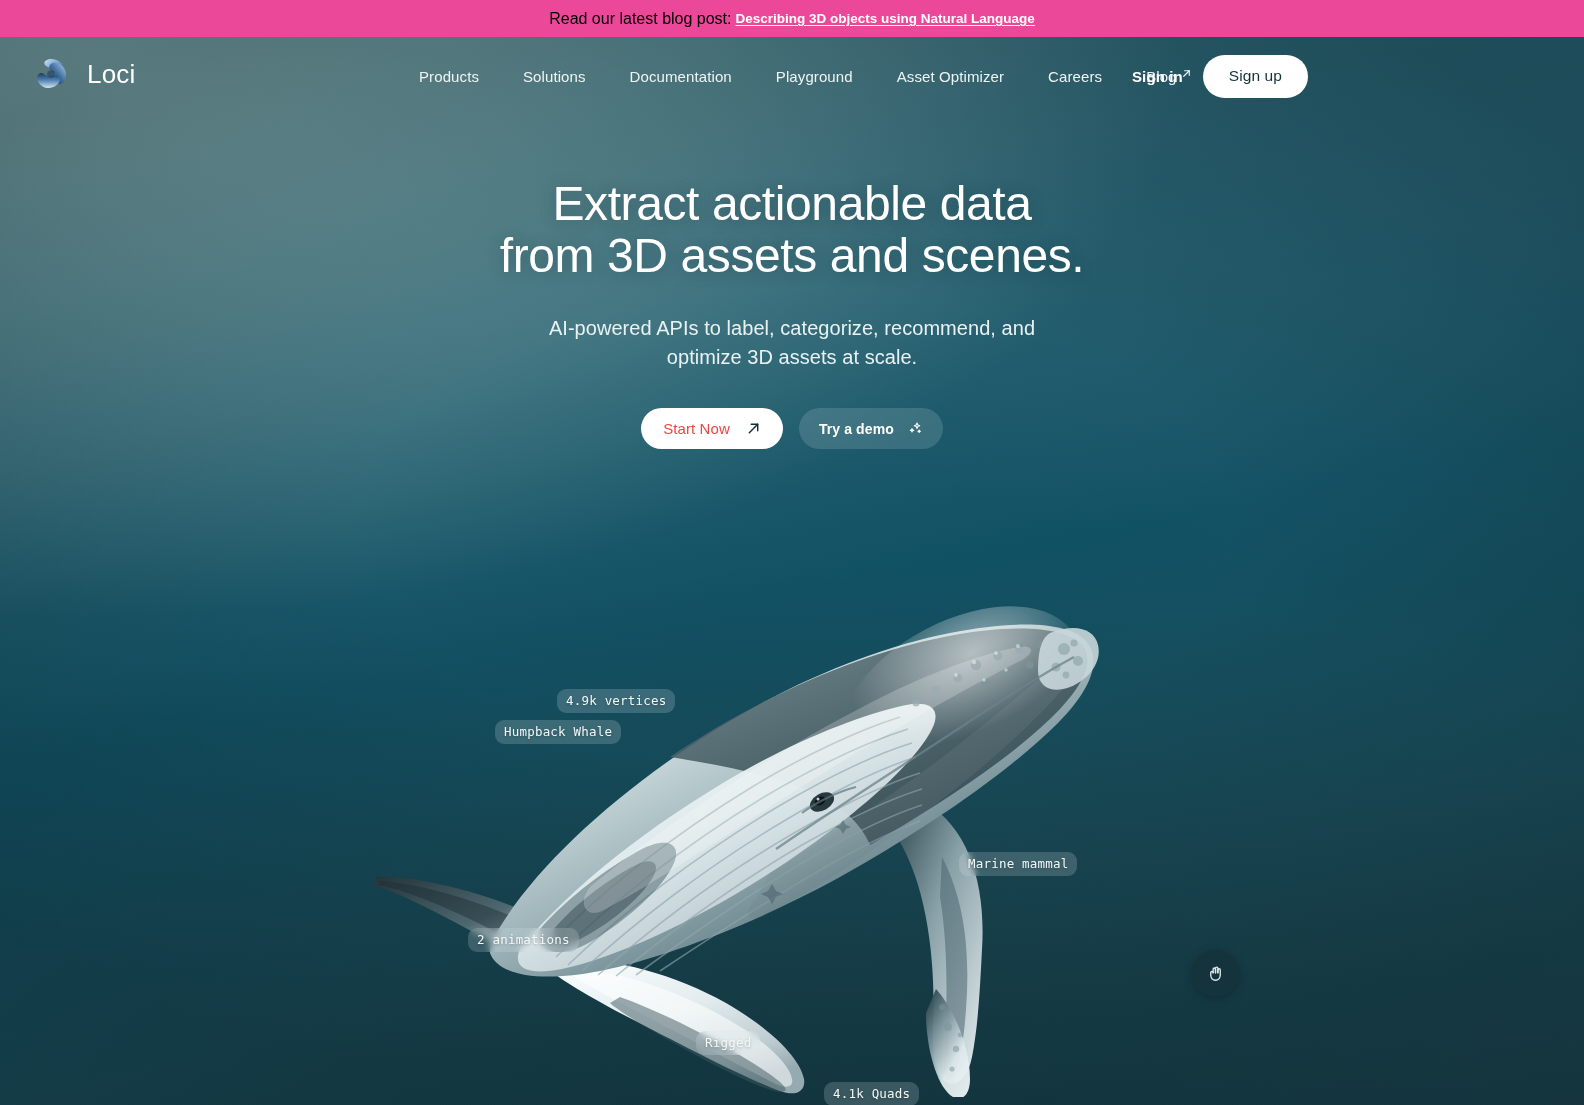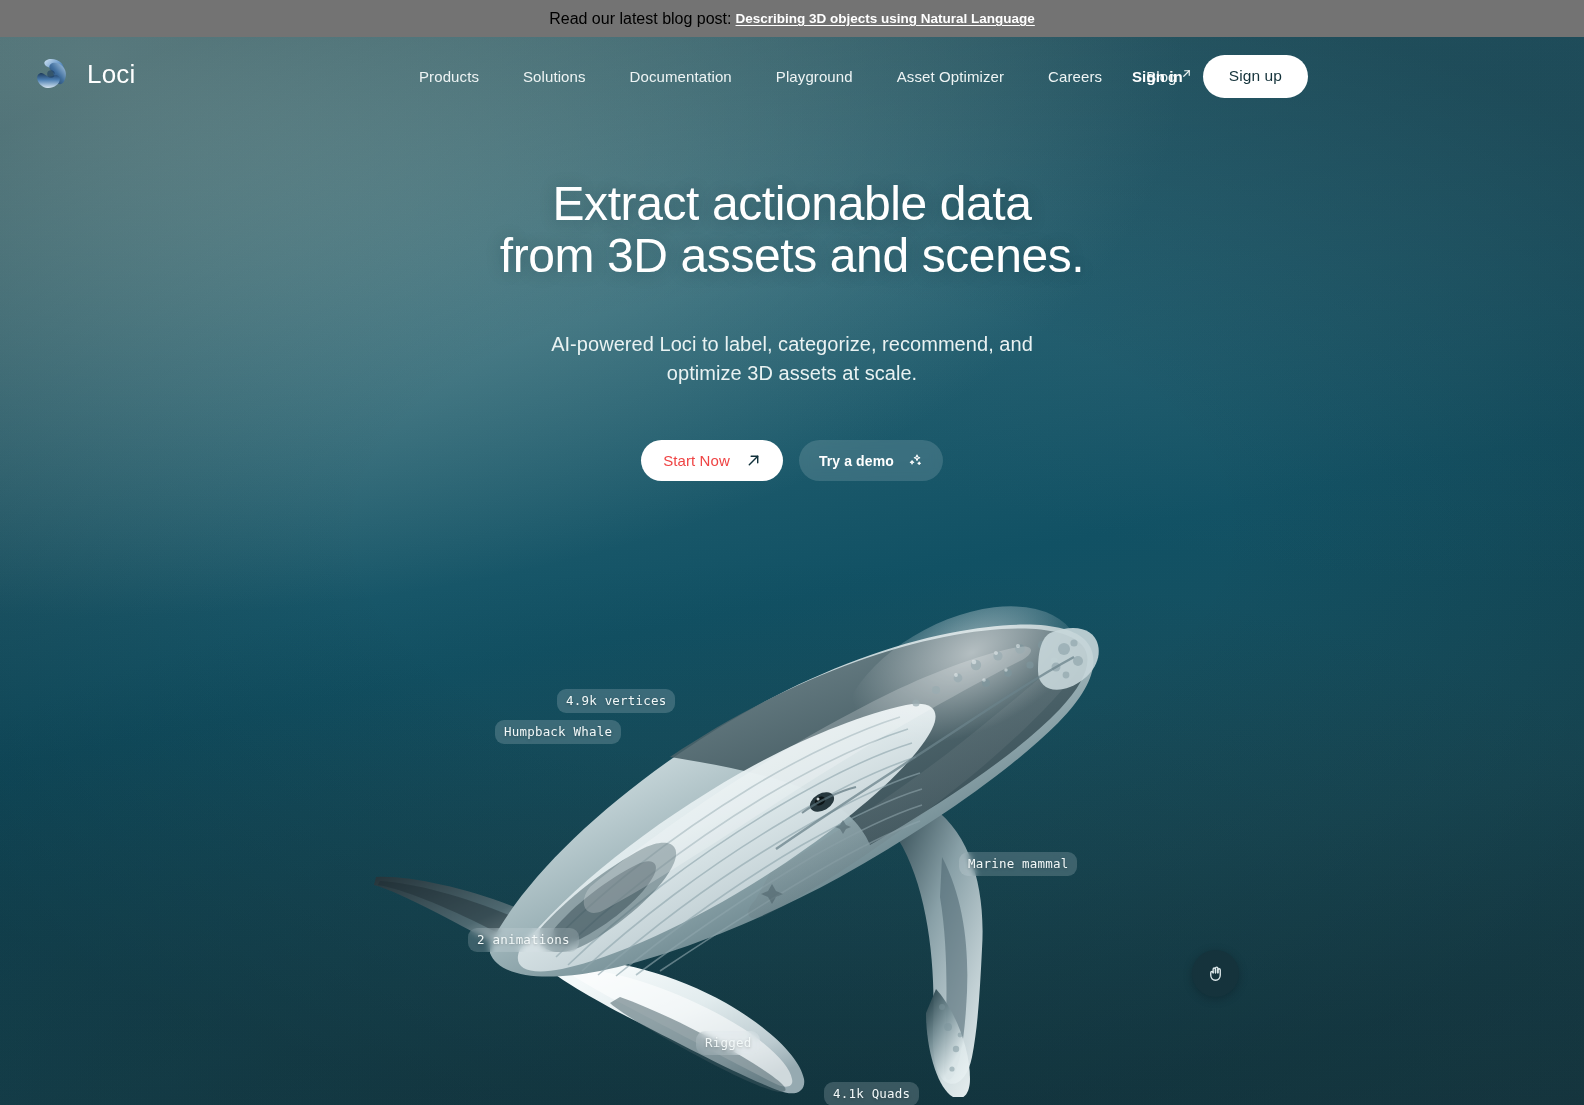--- a/index.html
+++ b/index.html
@@ -6,21 +6,21 @@
   html, body { width:1584px; height:1105px; overflow:hidden; }
   body {
     font-family:"Liberation Sans", sans-serif;
     background:#14444f;
     -webkit-font-smoothing:antialiased;
   }
 
   
   .announce-bar{
     position:absolute; top:0; left:0; width:1584px; height:37px;
-    background:#737373;
+    background:#ec4899;
     display:flex; align-items:center; justify-content:center;
     z-index:40;
   }
   .announce-link{
     font-size:13.5px; font-weight:700; color:#ffffff;
     text-decoration:underline; text-underline-offset:2px; margin-left:4px;
     cursor:pointer;
   }
 
   
@@ -85,21 +85,21 @@
     background:#ffffff; color:#13323a; border:none; font-family:inherit;
     font-size:15.5px; font-weight:400; letter-spacing:.1px;
     padding:0 26px; height:43px; border-radius:999px; cursor:pointer;
     display:flex; align-items:center;
   }
 
   
   .hero{
     position:absolute; top:0; left:0; width:1584px;
     display:flex; flex-direction:column; align-items:center;
-    z-index:20; pointer-events:none;gap:16px;
+    z-index:20; pointer-events:none;
   }
   .hero > *{ pointer-events:auto; }
   .hero-title{
     margin-top:141px;
     font-size:48px; line-height:1.09; font-weight:400;
     color:#ffffff; text-align:center; letter-spacing:-.4px;
     text-shadow:0 1px 16px rgba(8,38,46,.28);
   }
   .hero-sub{
     margin-top:31px;
@@ -428,21 +428,21 @@
       <button class="signup-btn">Sign up</button>
     </div>
   </nav>
 
   <div class="hero">
     <h1 class="hero-title">
       <span>Extract actionable data</span><br>
       <span>from 3D assets and scenes.</span>
     </h1>
     <p class="hero-sub">
-      <span>AI-powered Loci to label, categorize, recommend, and</span><br>
+      <span>AI-powered APIs to label, categorize, recommend, and</span><br>
       <span>optimize 3D assets at scale.</span>
     </p>
 
     <div class="cta-row">
       <button class="cta-primary">
         <span>Start Now</span>
         <svg class="cta-icon" viewBox="0 0 16 16" fill="none" stroke="#10303a" stroke-width="1.5" stroke-linecap="round" stroke-linejoin="round">
           <path d="M3.5 12.5 L12.5 3.5"></path>
             <path d="M5.5 3.5 H12.5 V10.5"></path>
         </svg>

